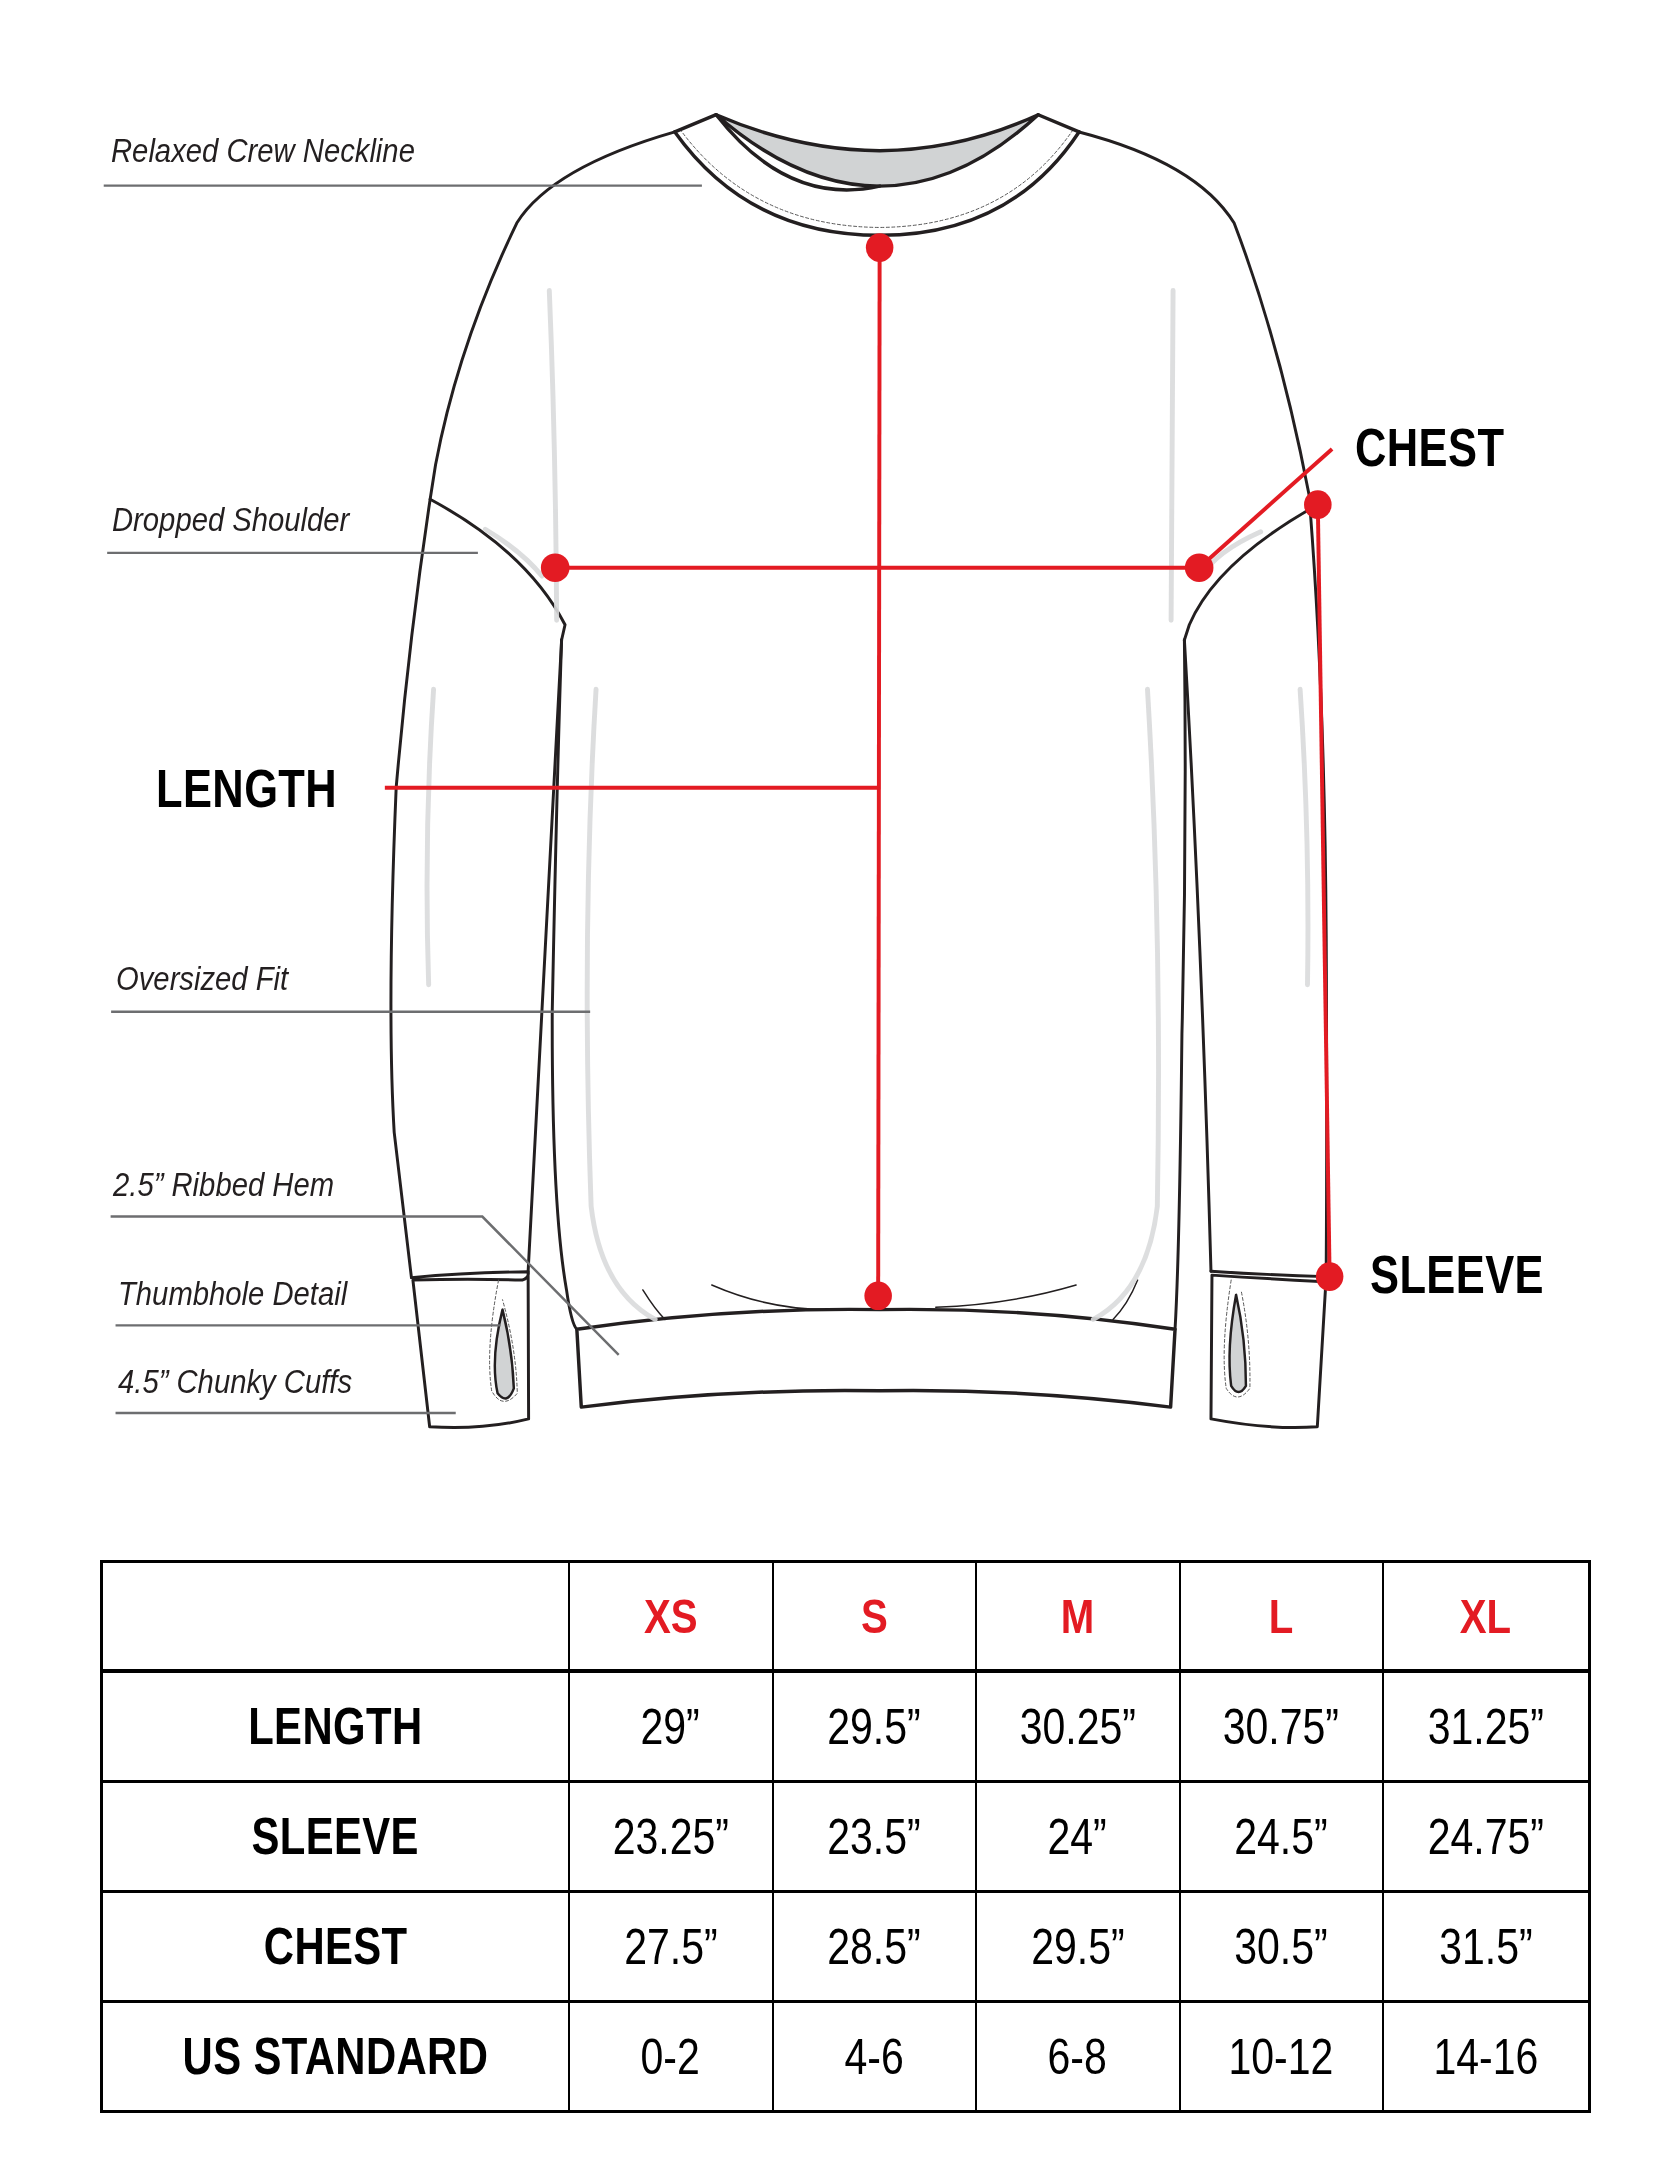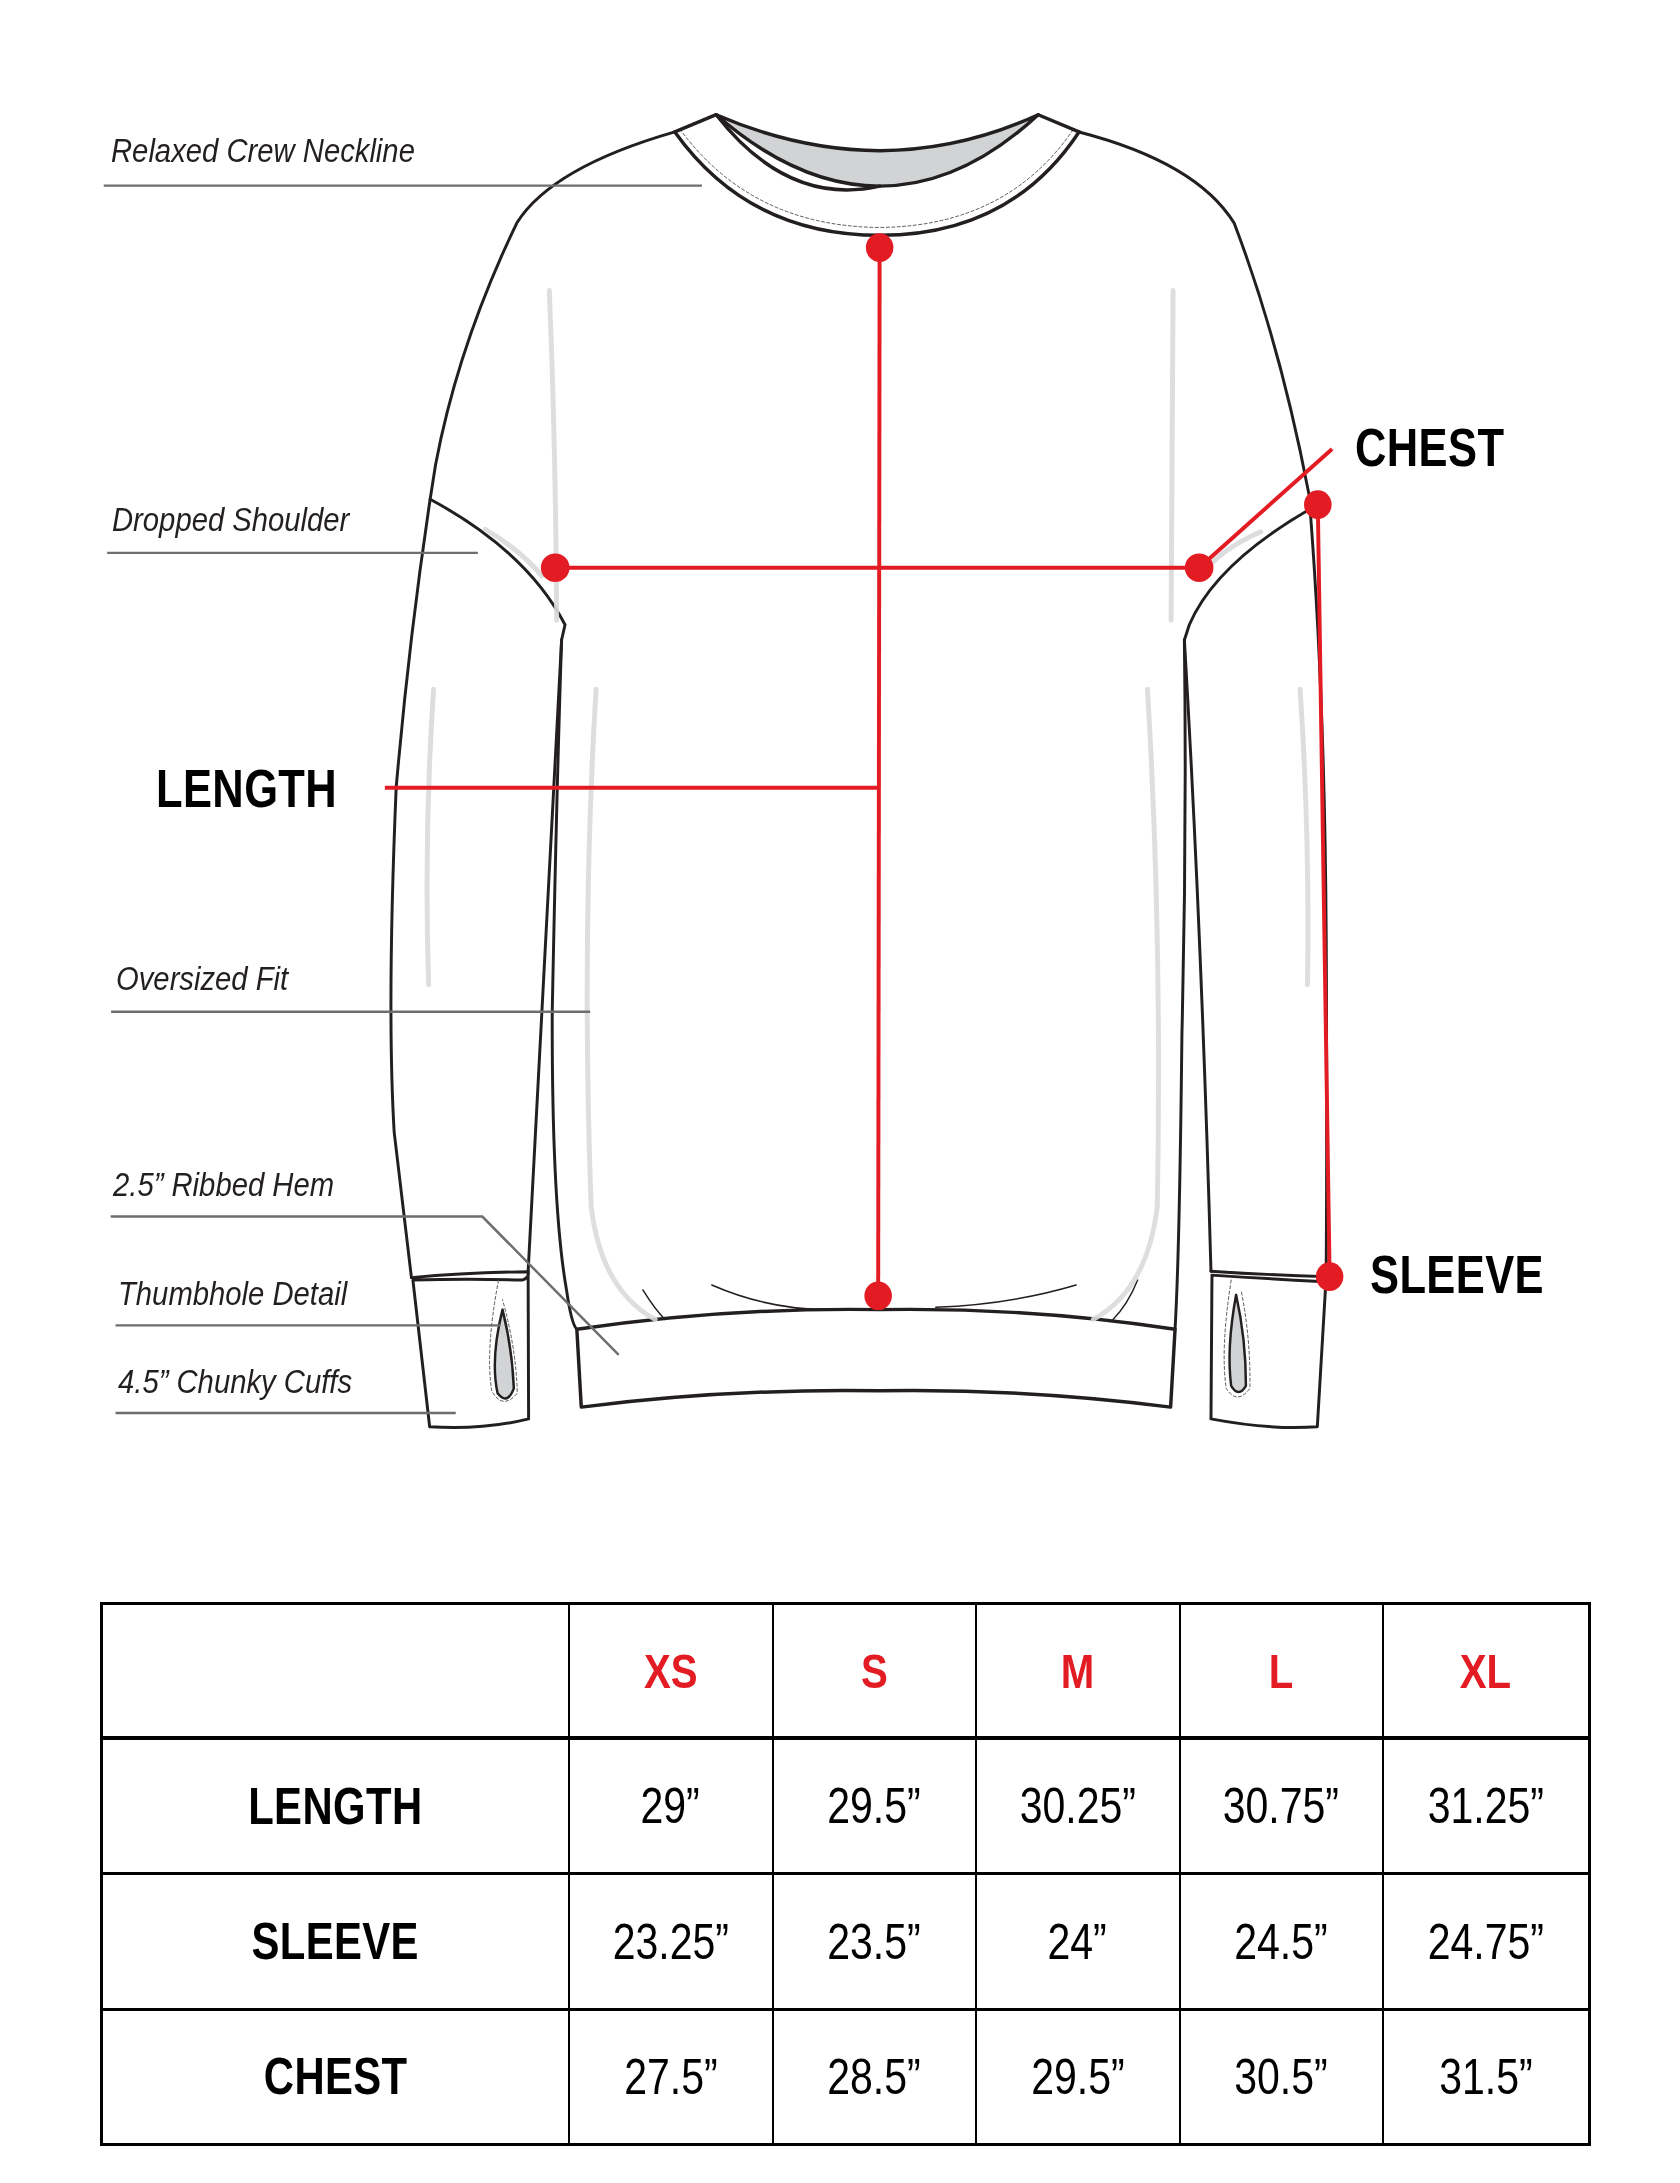--- a/index.html
+++ b/index.html
@@ -5,21 +5,21 @@
   html, body { margin: 0; padding: 0; background: #ffffff; }
   body { width: 1681px; height: 2183px; position: relative; overflow: hidden;
          font-family: "Liberation Sans", "DejaVu Sans", sans-serif; }
   #illustration { position: absolute; left: 0; top: 0; width: 1681px; height: 1477px; }
   .feature-label { position: absolute; font-family: "Liberation Sans", sans-serif;
     font-style: italic; font-size: 34px; color: #231f20; white-space: nowrap;
     transform: scaleX(0.86); transform-origin: left bottom; line-height: 1; }
   .measure-label { position: absolute; font-family: "Liberation Sans", sans-serif;
     font-weight: bold; font-size: 53px; color: #000; white-space: nowrap;
     transform: scaleX(0.82); transform-origin: left top; line-height: 1; letter-spacing: 0.5px; }
-  #size-table { position: absolute; left: 100px; top: 1602px; width: 1488px; height: 544px;
+  #size-table { position: absolute; left: 100px; top: 1560px; width: 1488px; height: 544px;
     border-collapse: collapse; table-layout: fixed; border: 3.4px solid #000; }
   #size-table td { border: 2px solid #000; text-align: center; vertical-align: middle;
     padding: 0; height: 107px; font-family: "Liberation Sans", sans-serif; }
   #size-table tr.header-row td { height: 106px; border-bottom-width: 4.4px; }
   #size-table tr.body-row td { border-bottom-width: 3.4px; }
   .size-head { color: #e31b23; font-weight: bold; font-size: 49px;
     display: inline-block; transform: scaleX(0.82); }
   .row-head { font-weight: bold; font-size: 51px; color: #000; display: inline-block;
     transform: scaleX(0.82); letter-spacing: 0.5px; }
   .cell-val { font-size: 50px; color: #000; display: inline-block; transform: scaleX(0.82); }
@@ -147,15 +147,23 @@
     <td><span class="cell-val">24.75”</span></td>
   </tr>
   <tr class="body-row">
     <td><span class="row-head">CHEST</span></td>
     <td><span class="cell-val">27.5”</span></td>
     <td><span class="cell-val">28.5”</span></td>
     <td><span class="cell-val">29.5”</span></td>
     <td><span class="cell-val">30.5”</span></td>
     <td><span class="cell-val">31.5”</span></td>
   </tr>
+  <tr>
+    <td><span class="row-head">US STANDARD</span></td>
+    <td><span class="cell-val">0-2</span></td>
+    <td><span class="cell-val">4-6</span></td>
+    <td><span class="cell-val">6-8</span></td>
+    <td><span class="cell-val">10-12</span></td>
+    <td><span class="cell-val">14-16</span></td>
+  </tr>
 </tbody>
   </table>
 
 
 </body></html>

